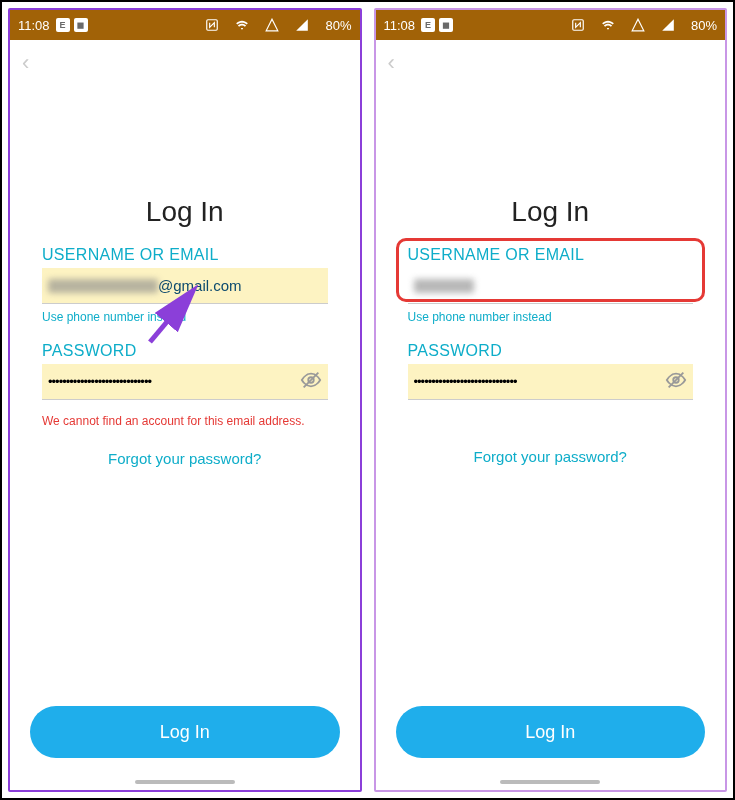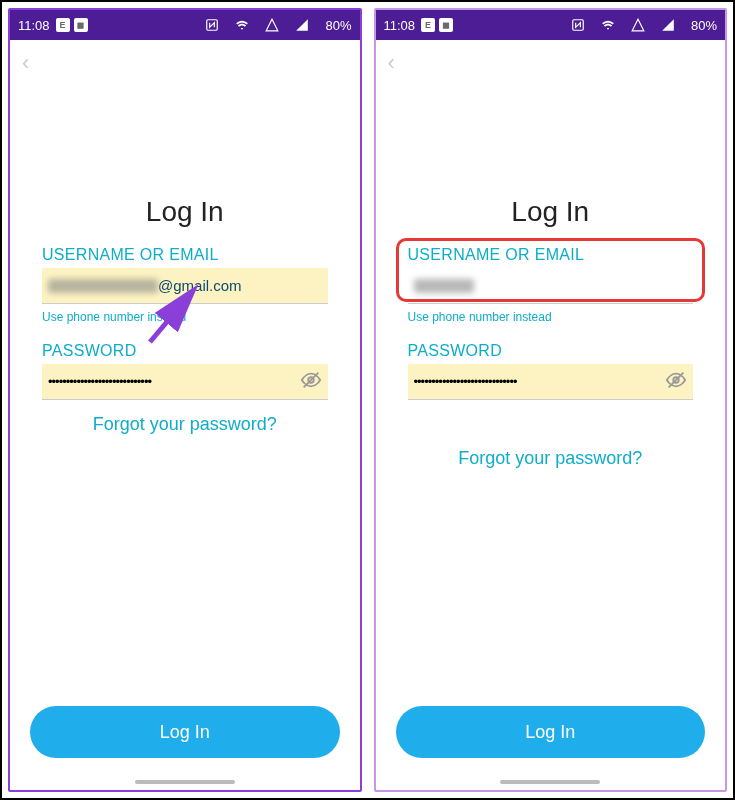--- a/index.html
+++ b/index.html
@@ -18,21 +18,21 @@
       border: 2px solid #8B3FD9;
       border-radius: 2px;
       display: flex;
       flex-direction: column;
       position: relative;
       background: #fff;
     }
     .phone.right { border-color: #C896E6; }
     .statusbar {
       height: 30px;
-      background: #4c1d95;
+      background: #a16207;
       color: #fff;
       display: flex;
       align-items: center;
       padding: 0 8px;
       font-size: 13px;
     }
     .statusbar .time { font-weight: 500; }
     .statusbar .apps { margin-left: 6px; display: flex; gap: 4px; }
     .statusbar .apps span { background: #fff; color: #6a6a6a; font-size: 9px; font-weight: bold; padding: 1px 2px; border-radius: 2px; display:inline-flex; align-items:center; justify-content:center; width:14px; height:14px;}
     .statusbar .right-icons { margin-left: auto; display: flex; gap: 16px; align-items: center; }
@@ -40,21 +40,21 @@
     .back-row { padding: 10px 12px; }
     .back-chevron { color: #ccc; font-size: 22px; }
     .content { flex: 1; display: flex; flex-direction: column; padding: 0 32px; }
     .spacer-top { height: 110px; }
     .title { font-size: 28px; font-weight: 400; text-align: center; color: #222; margin-bottom: 18px; }
     .field-label { color: #0eadc9; font-size: 16px; font-weight: 500; letter-spacing: 0.3px; margin-bottom: 4px; }
     .field-input-wrap { background: #fdf3c2; border-bottom: 1px solid #ccc; padding: 8px 6px; margin-bottom: 6px; min-height: 36px; display: flex; align-items: center; position: relative; }
     .blurred { filter: blur(3px); opacity: 0.6; }
     .link-small { color: #0eadc9; font-size: 12px; margin-bottom: 18px; }
     .error-text { color: #e53935; font-size: 12px; margin-top: 8px; margin-bottom: 14px; }
-    .center-link { text-align: center; color: #0eadc9; font-size: 18px; margin-top: 8px; }
+    .center-link { text-align: center; color: #0eadc9; font-size: 15px; margin-top: 8px; }
     .eye-icon { position: absolute; right: 6px; color: #999; }
     .eye-icon svg { width: 22px; height: 22px; }
     .login-btn {
       margin: 0 20px 22px;
       background: #1faeeb;
       color: #fff;
       font-size: 18px;
       border: none;
       border-radius: 28px;
       height: 52px;
@@ -119,20 +119,21 @@
     <div class="field-input-wrap">
       <span style="font-size:13px;letter-spacing:-1px;">•••••••••••••••••••••••••••••</span>
       <span class="eye-icon">
         <svg viewBox="0 0 24 24" fill="none" stroke="#999" stroke-width="2">
             <path d="M2 12s4-7 10-7 10 7 10 7-4 7-10 7-10-7-10-7z"></path>
             <circle cx="12" cy="12" r="3"></circle>
             <line x1="4" y1="20" x2="20" y2="4"></line>
           </svg>
       </span>
     </div>
+    <div class="error-text">We cannot find an account for this email address.</div>
     <div class="center-link">Forgot your password?</div>
   </div>
 
   <button class="login-btn">Log In</button>
   <div class="home-indicator"></div>
 
   <svg class="arrow-annotation" style="left:130px;top:262px;width:80px;height:80px;">
     <defs>
         <marker id="ah1" markerWidth="10" markerHeight="10" refX="8" refY="3" orient="auto">
           <polygon points="0,0 10,3 0,6" fill="#8B3FD9"></polygon>

